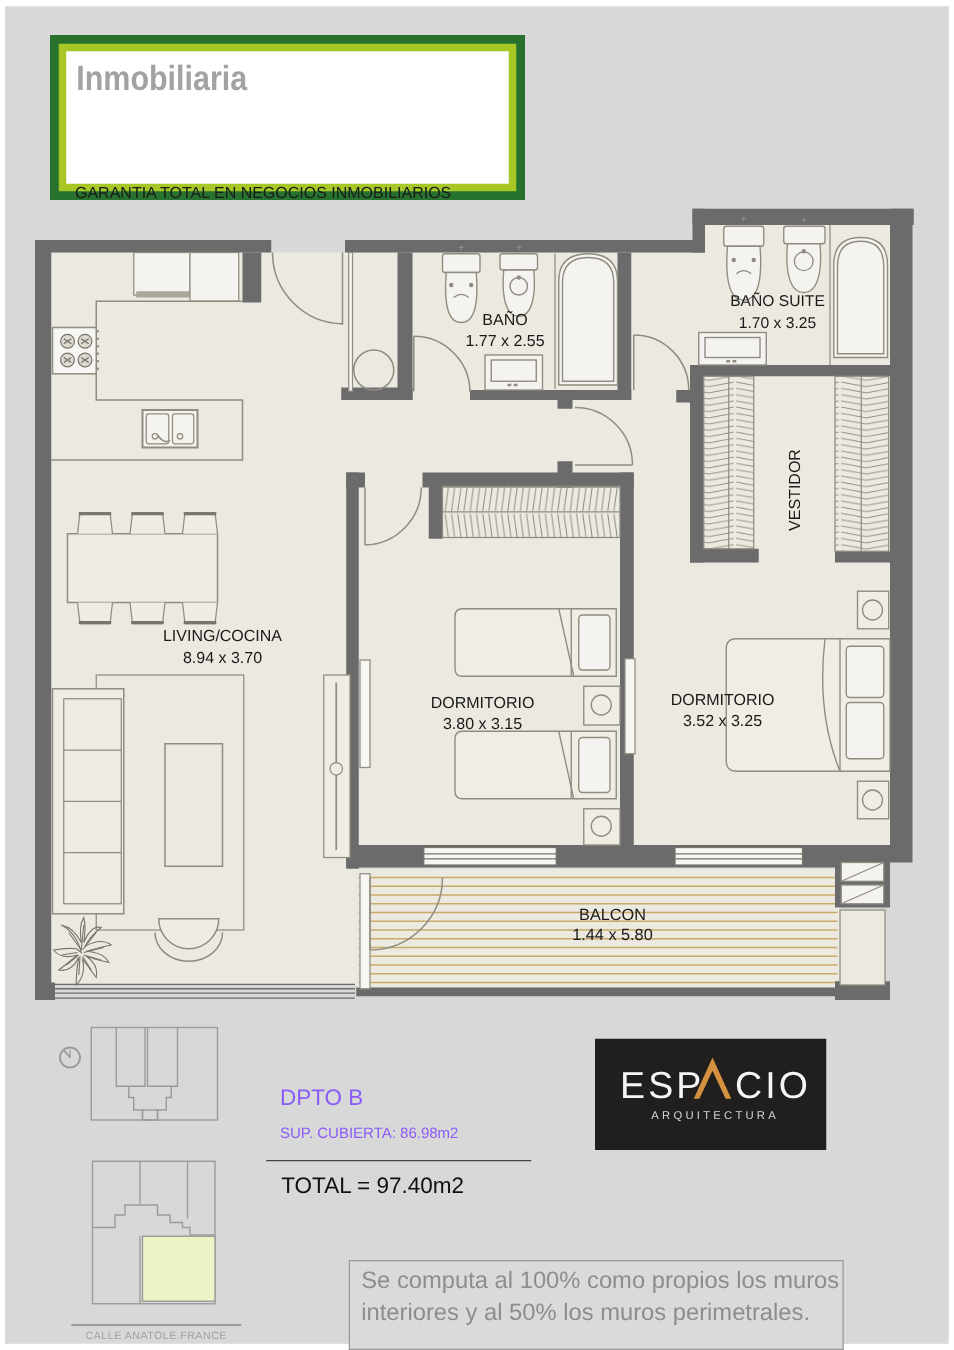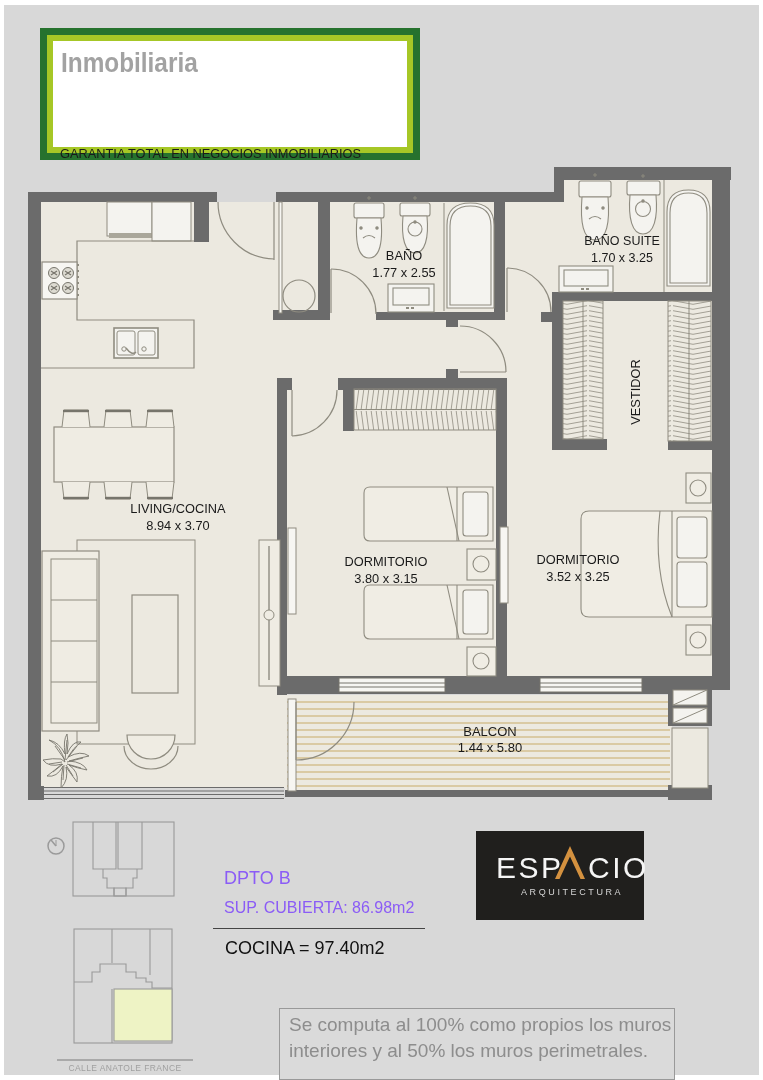--- a/index.html
+++ b/index.html
@@ -13,24 +13,24 @@
   .corig .t2{position:absolute;left:16px;top:35px;color:#e11f2a;font-weight:bold;font-size:62px;letter-spacing:-0.5px;}
   .corig .t3{position:absolute;left:20px;top:118px;color:#1a1a1a;font-weight:normal;font-size:12.8px;}
   .storni{position:absolute;left:534px;top:38px;width:196px;height:110px;background:#ffffff;
           border:1px solid #b9b9b9;border-radius:6px;box-shadow:2px 2px 3px rgba(0,0,0,0.18);
           font-family:"Liberation Serif", serif;font-style:italic;}
   .storni .l1{position:absolute;left:12px;top:8px;font-size:40px;color:#111;}
   .storni .l2{position:absolute;left:73px;top:66px;font-size:40px;color:#111;}
   .storni .cap{color:#aa1722;font-size:52px;line-height:38px;}
   .dpto{position:absolute;left:224px;top:851px;color:#8b5cf6;margin-top:17px;}
   .dpto .a{font-size:18px;margin:0 0 10px 0;}
-  .dpto .b{font-size:16px;margin:0 0 4px 0;}
+  .dpto .b{font-size:12px;margin:0 0 4px 0;}
   .rule{position:absolute;left:213px;top:928px;width:212px;height:1px;background:#444;}
   .total{position:absolute;left:225px;top:938px;font-size:18px;color:#111;}
-  .espacio{position:absolute;left:476px;top:831px;width:168px;height:89px;background:#201f1d;}
+  .espacio{position:absolute;left:476px;top:831px;width:185px;height:89px;background:#201f1d;}
   .note{position:absolute;left:279px;top:1008px;width:396px;height:72px;background:#dadada;
         border:1px solid #999;box-sizing:border-box;color:#8d8d8d;font-size:19px;
         padding:3px 0 0 9px;line-height:26px;}
 </style>
 </head>
 <body>
 <div class="page">
 
 <div class="bg"></div>
 
@@ -415,21 +415,21 @@
 
 </svg>
 
 <div class="dpto">
   <div class="a">DPTO B</div>
   <div class="b">SUP. CUBIERTA: 86.98m2</div>
 </div>
 
 <div class="rule"></div>
 
-<div class="total">COCINA = 97.40m2</div>
+<div class="total">TOTAL = 97.40m2</div>
 
 <div class="espacio">
 <svg width="185" height="89" viewBox="0 0 185 89">
   <text x="20" y="47" fill="#f5f5f5" font-size="30" font-family="Liberation Sans" letter-spacing="2.5">ESP</text>
   <path d="M94,15 L109,48 L104.5,48 L94,25.5 L83.5,48 L79,48 Z" fill="#d4913f"></path>
   <text x="112" y="47" fill="#f5f5f5" font-size="30" font-family="Liberation Sans" letter-spacing="2.5">CIO</text>
   <text x="45" y="64" fill="#d6d6d6" font-size="9" font-family="Liberation Sans" letter-spacing="2.6">ARQUITECTURA</text>
 </svg>
 </div>
 

